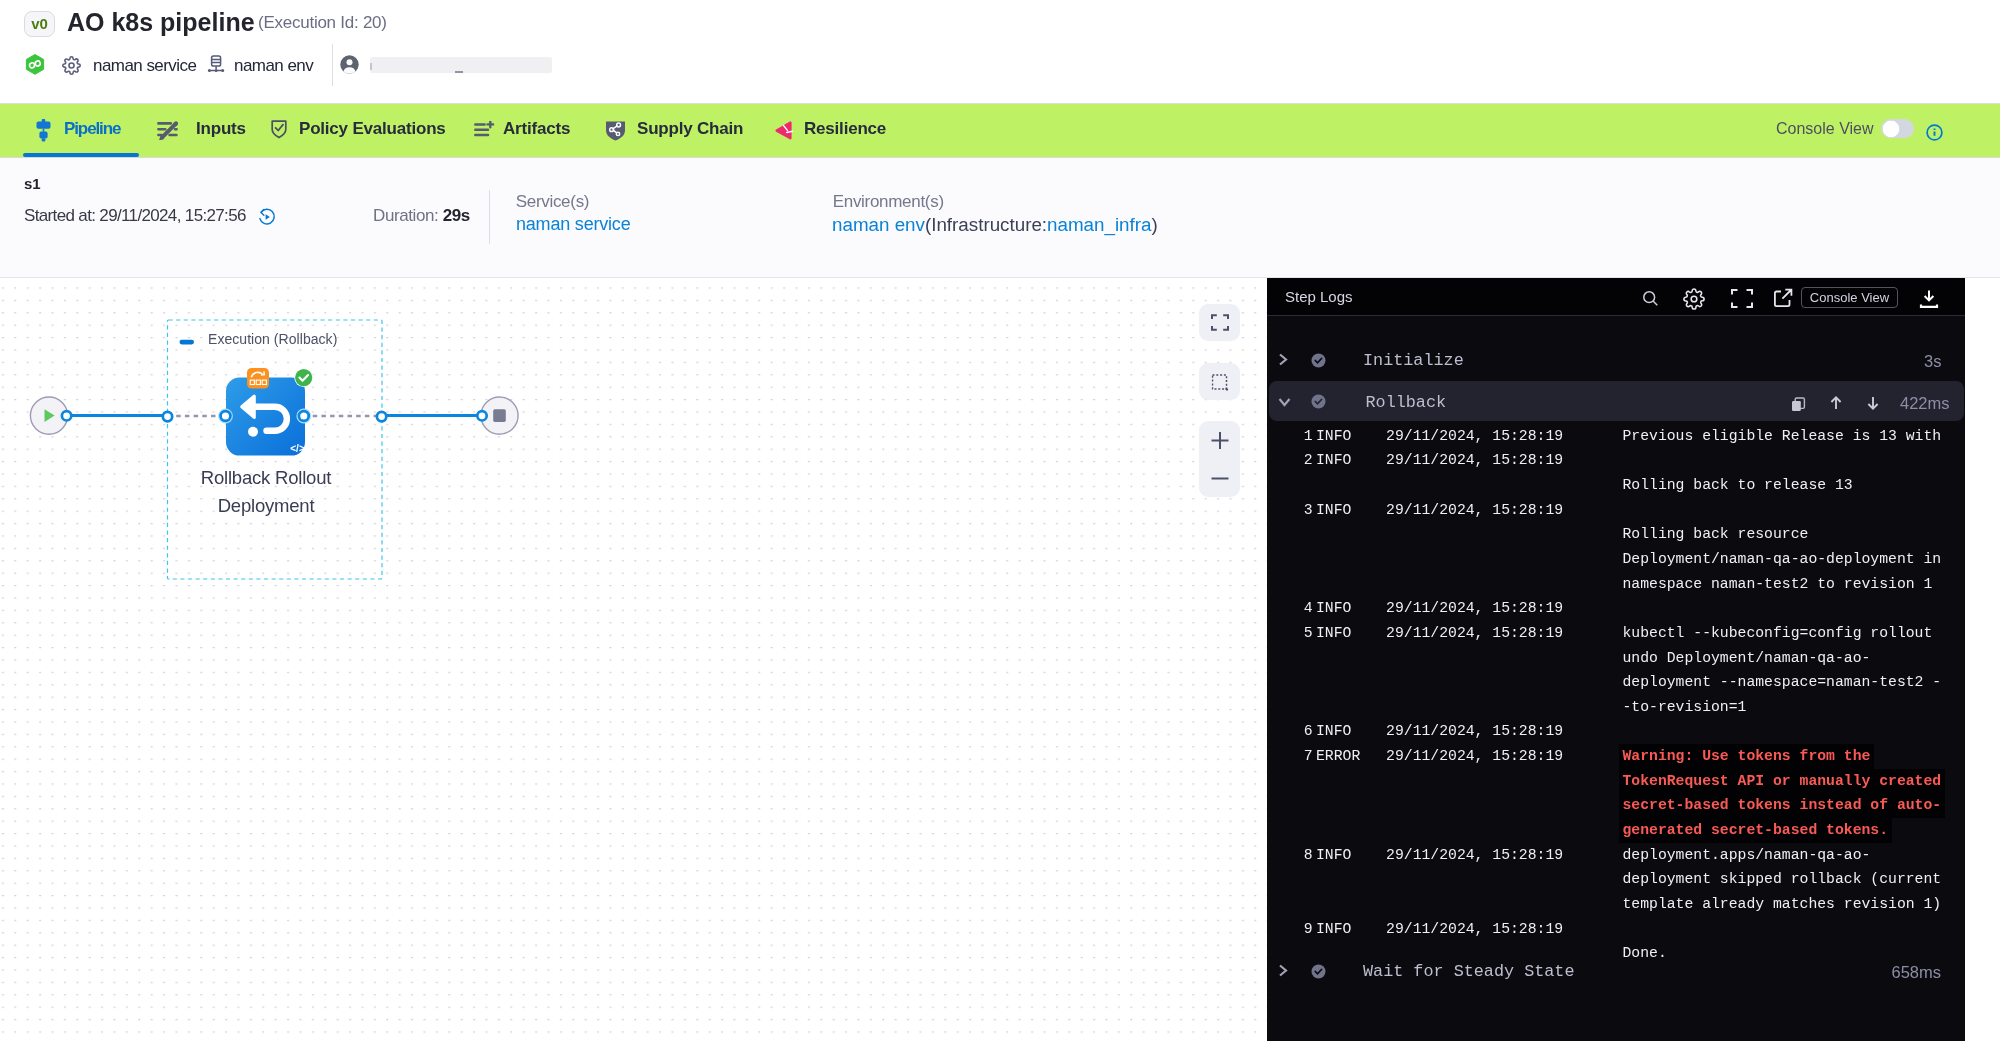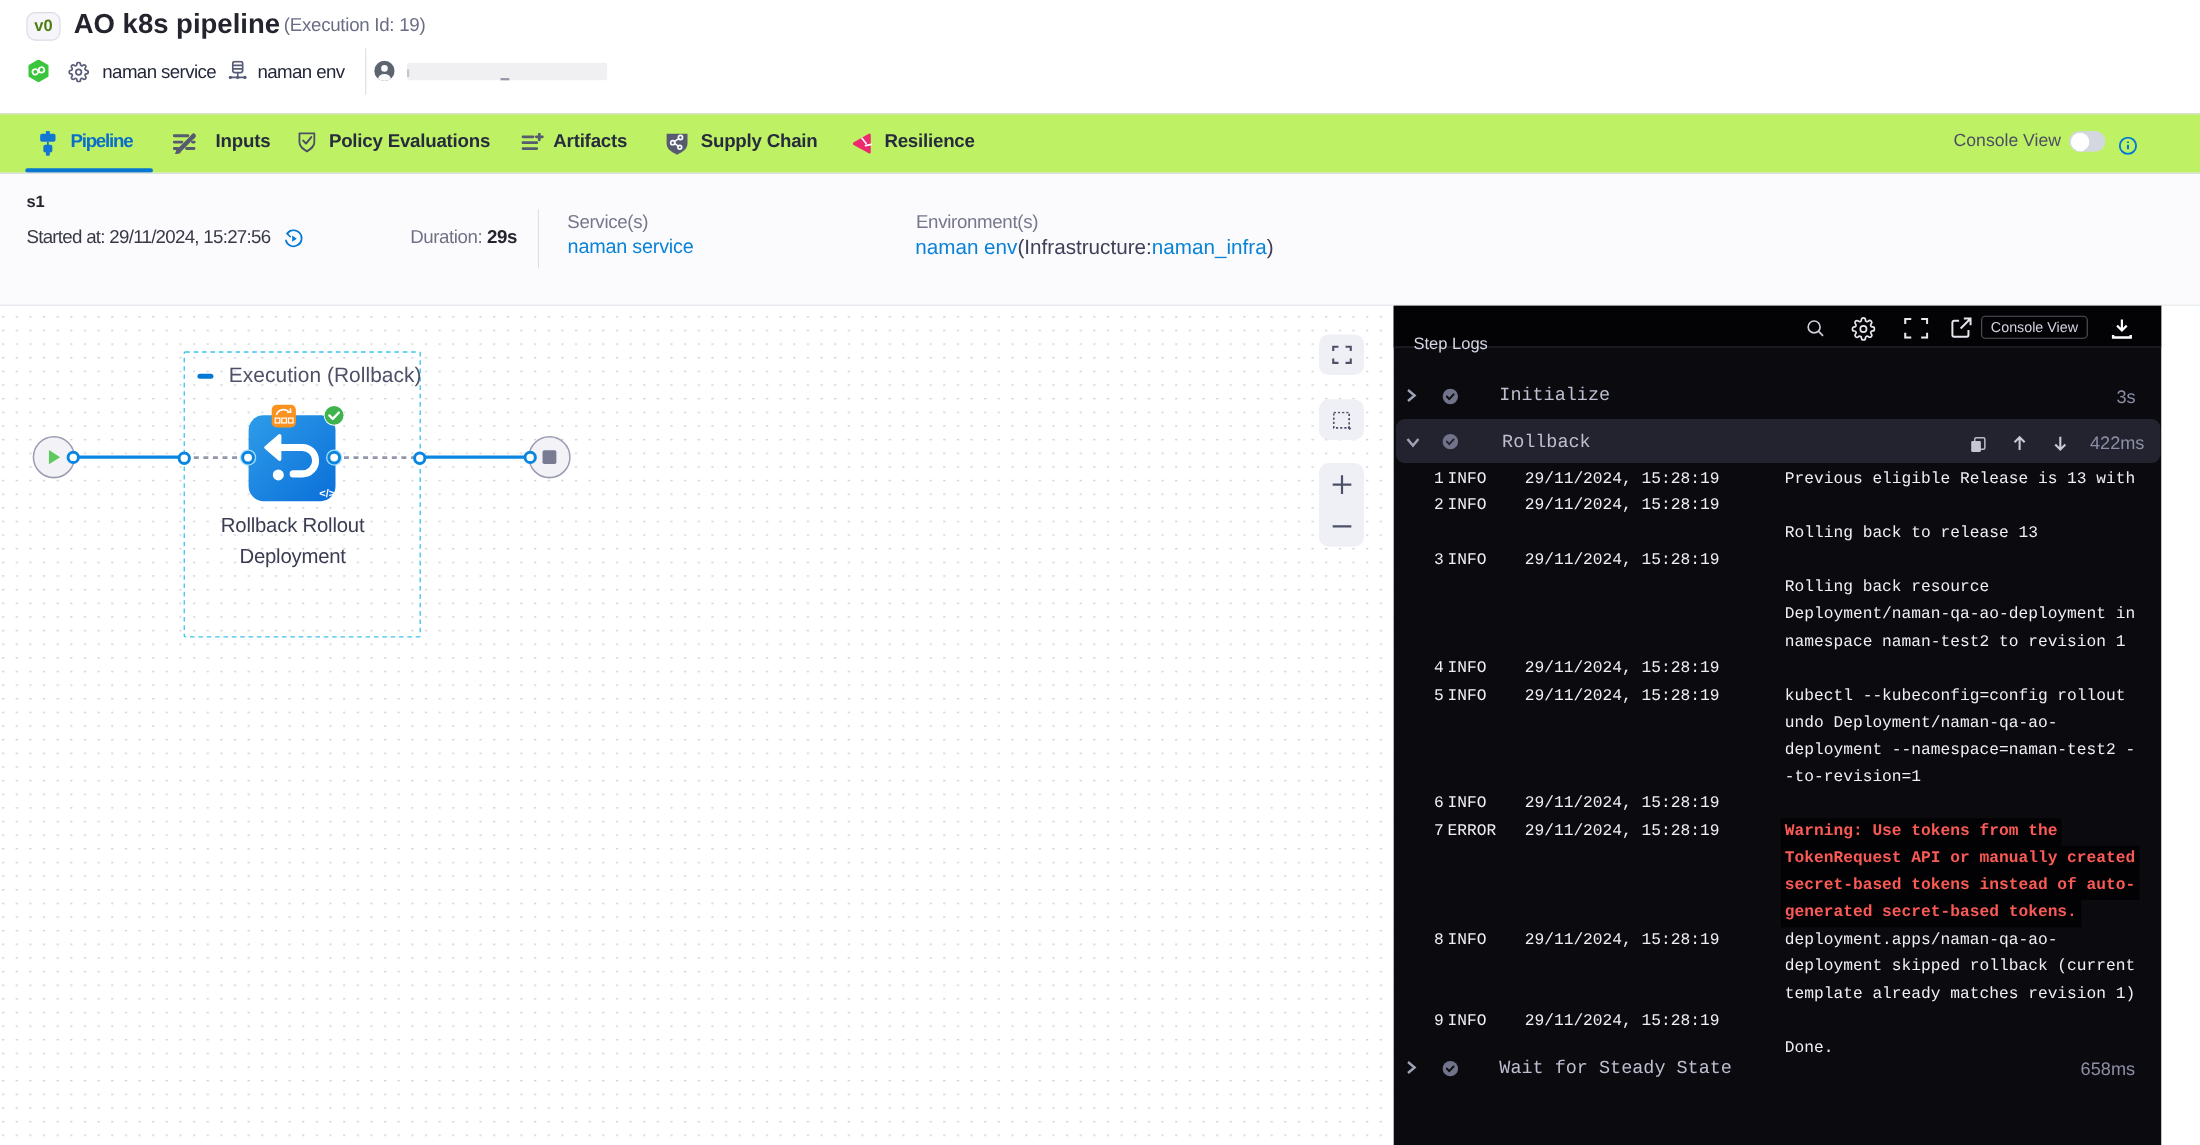--- a/index.html
+++ b/index.html
@@ -30,31 +30,31 @@
 #started{left:24px;top:47.5px;font-size:17px;color:#383946;letter-spacing:-0.65px;}
 #duration{left:373px;top:47.5px;font-size:17px;color:#6f7184;letter-spacing:-0.4px;}
 #duration b{color:#24242e;font-weight:700;}
 #stagediv{left:489px;top:32px;width:1px;height:54px;background:#dcdde6;}
 .collbl{position:absolute;top:33.5px;font-size:17px;color:#75778c;letter-spacing:-0.3px;}
 .collink{position:absolute;top:56px;font-size:18px;color:#0982d7;letter-spacing:-0.2px;}
 #envline{left:832px;font-size:18.8px;letter-spacing:0px;}
 #envline .dk{color:#3c3f55;}
 
 #canvas{left:0;top:283px;width:1267px;height:758px;background:#fff;}
-#exectitle{left:208px;top:48px;font-size:19px;color:#4d5067;position:absolute;letter-spacing:0.05px;}
+#exectitle{left:208px;top:48px;font-size:14px;color:#4d5067;position:absolute;letter-spacing:0.05px;}
 .nodelbl{position:absolute;left:146px;width:240px;text-align:center;font-size:18.5px;color:#3a3d52;letter-spacing:-0.2px;}
 #ctl1,#ctl2,#ctl3{position:absolute;left:1199px;width:41px;background:#eff0f6;border-radius:9px;}
 #ctl1{top:21px;height:37px;}
 #ctl2{top:80px;height:37px;}
 #ctl3{top:138px;height:76px;}
 .cicon{position:absolute;left:50%;transform:translateX(-50%);}
 
 #panel{left:1267px;top:278px;width:698px;height:763px;background:#0b0b0f;font-family:"Liberation Mono",monospace;}
 #phead{position:absolute;left:0;top:0;width:698px;height:37px;background:#030306;border-bottom:1px solid #2c2c34;}
-#steplogs{position:absolute;left:18px;top:0;height:42px;line-height:38px;font-size:15px;color:#d6d6e4;font-family:"Liberation Sans",sans-serif;margin-top:16px;}
+#steplogs{position:absolute;left:18px;top:0;height:42px;line-height:38px;font-size:15px;color:#d6d6e4;font-family:"Liberation Sans",sans-serif;}
 #cvbtn{position:absolute;left:534px;top:8.5px;width:95px;height:19px;border:1px solid #54545e;border-radius:4px;
  font-size:13px;color:#d3d3df;text-align:center;line-height:19px;font-family:"Liberation Sans",sans-serif;}
 .srow{position:absolute;left:0;width:698px;}
 .srow .stitle{position:absolute;left:97px;font-size:16.8px;color:#bdbecf;}
 .srow .sdur{position:absolute;font-size:16.5px;color:#8c8ea6;font-family:"Liberation Sans",sans-serif;text-align:right;}
 #row-init{top:60px;height:48px;}
 #row-rb{top:102.5px;height:40.5px;background:#232330;border-radius:8px;left:1.5px;width:695px;}
 #row-wait{top:671px;height:49px;}
 #logarea{position:absolute;left:0;top:145.6px;width:698px;}
 .logline{position:relative;height:24.67px;}
@@ -64,21 +64,21 @@
 .logline .dt{left:119.1px;}
 .logline .ms{left:355.5px;}
 .logline .red{color:#fa5a55;font-weight:700;background:#020204;padding:0 4px;margin-left:-4px;}
 #whitestrip{left:1965px;top:278px;width:35px;height:763px;background:#fff;}
 </style></head>
 <body>
 <div id="root">
 
 <div class="abs" id="v0badge">v0</div>
 <div class="abs" id="title">AO k8s pipeline</div>
-<div class="abs" id="execid">(Execution Id: 19)</div>
+<div class="abs" id="execid">(Execution Id: 20)</div>
 <svg class="abs" style="left:25px;top:54px" width="20" height="21" viewBox="0 0 20 21">
   <polygon points="10,0.5 18.6,5.45 18.6,15.35 10,20.3 1.4,15.35 1.4,5.45" fill="#3bc53c" stroke="#3bc53c" stroke-width="1" stroke-linejoin="round"></polygon>
   <g transform="rotate(-18 10 10.4)">
   <circle cx="6.9" cy="10.4" r="2.5" fill="none" stroke="#fff" stroke-width="1.6"></circle>
   <circle cx="12.9" cy="10.4" r="2.5" fill="none" stroke="#fff" stroke-width="1.6"></circle>
   </g>
 </svg>
 <svg class="abs" style="left:62px;top:55.5px" width="19" height="19" viewBox="0 0 24 24" fill="none" stroke="#5b5e78" stroke-width="2">
   <circle cx="12" cy="12" r="3.2"></circle>
   <path d="M19.4 15a1.65 1.65 0 0 0 .33 1.82l.06.06a2 2 0 0 1 0 2.83 2 2 0 0 1-2.83 0l-.06-.06a1.65 1.65 0 0 0-1.82-.33 1.65 1.65 0 0 0-1 1.51V21a2 2 0 0 1-2 2 2 2 0 0 1-2-2v-.09A1.65 1.65 0 0 0 9 19.4a1.65 1.65 0 0 0-1.82.33l-.06.06a2 2 0 0 1-2.83 0 2 2 0 0 1 0-2.83l.06-.06a1.65 1.65 0 0 0 .33-1.82 1.65 1.65 0 0 0-1.51-1H3a2 2 0 0 1-2-2 2 2 0 0 1 2-2h.09A1.65 1.65 0 0 0 4.6 9a1.65 1.65 0 0 0-.33-1.82l-.06-.06a2 2 0 0 1 0-2.83 2 2 0 0 1 2.83 0l.06.06a1.65 1.65 0 0 0 1.82.33H9a1.65 1.65 0 0 0 1-1.51V3a2 2 0 0 1 2-2 2 2 0 0 1 2 2v.09a1.65 1.65 0 0 0 1 1.51 1.65 1.65 0 0 0 1.82-.33l.06-.06a2 2 0 0 1 2.83 0 2 2 0 0 1 0 2.83l-.06.06a1.65 1.65 0 0 0-.33 1.82V9a1.65 1.65 0 0 0 1.51 1H21a2 2 0 0 1 2 2 2 2 0 0 1-2 2h-.09a1.65 1.65 0 0 0-1.51 1z"></path>

